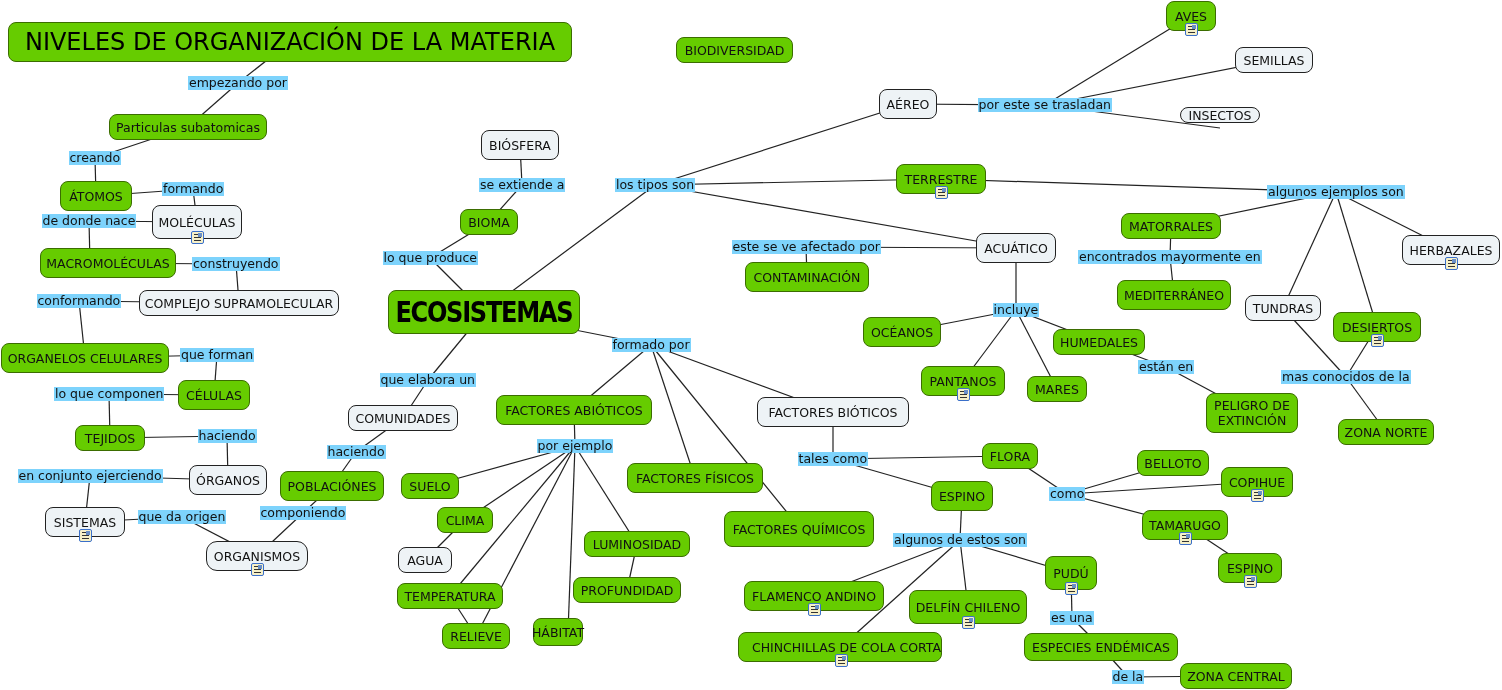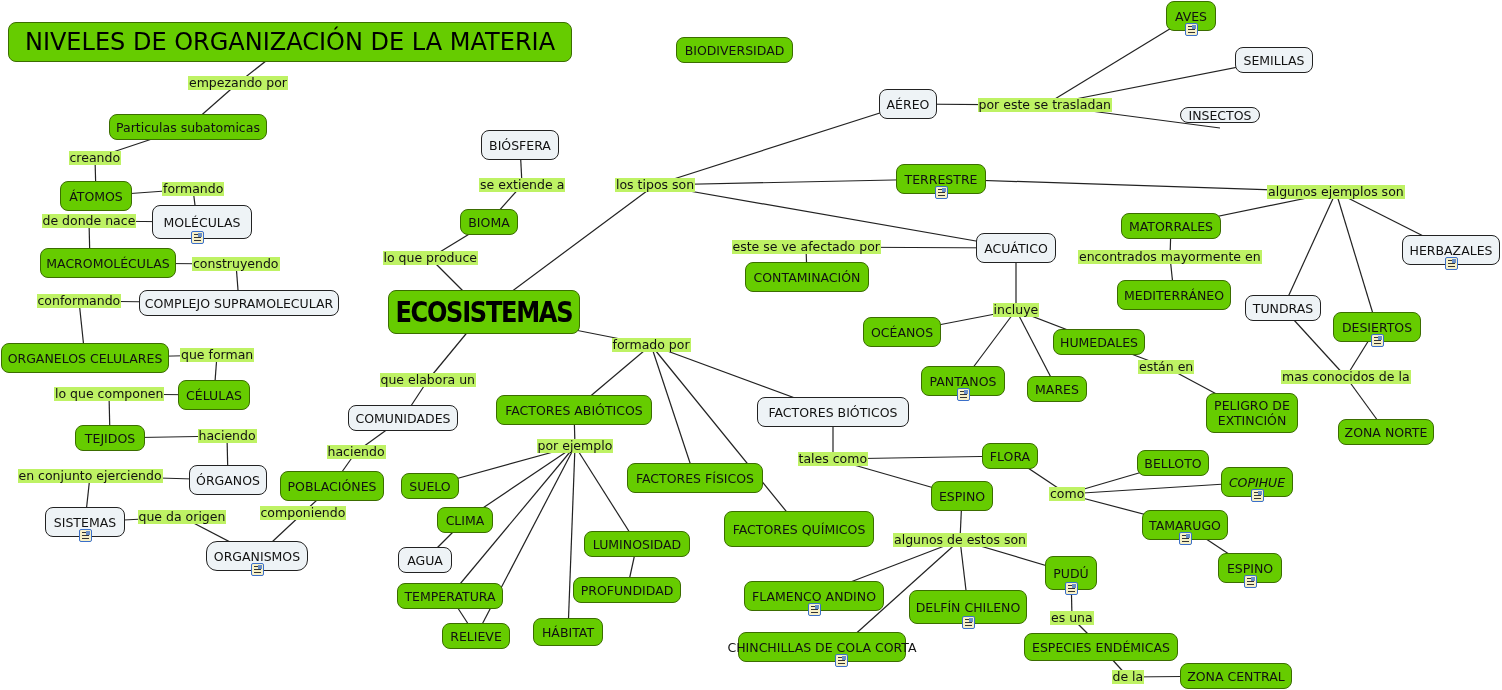--- a/index.html
+++ b/index.html
@@ -9,21 +9,21 @@
   #links line { stroke:#222; stroke-width:1.2; }
   .node { position:absolute; box-sizing:border-box; border-radius:8px;
           border:1px solid #2b3a10; display:flex; flex-direction:column;
           align-items:center; justify-content:center; text-align:center;
           font-size:12.5px; color:#111; line-height:15px; white-space:nowrap; }
   .green { background:#66cc00; border-color:#3b6d00; }
   .white { background:#eef3f6; border-color:#222; }
   .big { font-size:24px; color:#000000; }
   .eco { font-family:"DejaVu Sans", sans-serif; font-weight:bold; font-size:28px;
          letter-spacing:-1.5px; transform:scaleX(0.86); color:#000; }
-  .lbl { position:absolute; font-size:12.5px; color:#111; background:#bef264;
+  .lbl { position:absolute; font-size:12.5px; color:#111; background:#7dd3fc;
          white-space:nowrap; line-height:14px; padding:0 1px; }
   .res { position:absolute; width:13px; height:13px; border:1px solid #3a6fc9;
          border-radius:2px; background:#f6f0c8; box-sizing:border-box; }
   .res::before { content:""; position:absolute; left:2px; top:2px; width:7px; height:1px;
          background:#333; box-shadow:0 3px 0 #333, 0 6px 0 #333; }
   .res::after { content:""; position:absolute; right:1px; top:1px; width:4px; height:4px;
          background:#6a8fc8; }
 </style>
 </head>
 <body>
@@ -124,21 +124,21 @@
 <div id="map">
     <div class="node green big" style="left: 8px; top: 22px; width: 564px; height: 40px;">
       <span>NIVELES DE ORGANIZACIÓN DE LA MATERIA</span>
     </div>
     <div class="node green" style="left: 109px; top: 114px; width: 158px; height: 26px;">
       <span>Particulas subatomicas</span>
     </div>
     <div class="node green" style="left: 60px; top: 181px; width: 72px; height: 30px;">
       <span>ÁTOMOS</span>
     </div>
-    <div class="node white" style="left: 152px; top: 205px; width: 100px; height: 34px;">
+    <div class="node white" style="left: 152px; top: 205px; width: 90px; height: 34px;">
       <span>MOLÉCULAS</span>
     </div>
     <span class="res" style="left: 191px; top: 231px;"></span>
     <div class="node green" style="left: 40px; top: 248px; width: 136px; height: 30px;">
       <span>MACROMOLÉCULAS</span>
     </div>
     <div class="node white" style="left: 139px; top: 290px; width: 200px; height: 26px;">
       <span>COMPLEJO SUPRAMOLECULAR</span>
     </div>
     <div class="node green" style="left: 1px; top: 343px; width: 168px; height: 30px;">
@@ -258,59 +258,59 @@
     </div>
     <div class="node white" style="left: 398px; top: 547px; width: 54px; height: 26px;">
       <span>AGUA</span>
     </div>
     <div class="node green" style="left: 397px; top: 583px; width: 106px; height: 26px;">
       <span>TEMPERATURA</span>
     </div>
     <div class="node green" style="left: 442px; top: 623px; width: 68px; height: 26px;">
       <span>RELIEVE</span>
     </div>
-    <div class="node green" style="left: 533px; top: 618px; width: 70px; height: 28px;">
+    <div class="node green" style="left: 533px; top: 618px; width: 50px; height: 28px;">
       <span>HÁBITAT</span>
     </div>
     <div class="node green" style="left: 584px; top: 531px; width: 106px; height: 26px;">
       <span>LUMINOSIDAD</span>
     </div>
     <div class="node green" style="left: 573px; top: 577px; width: 108px; height: 26px;">
       <span>PROFUNDIDAD</span>
     </div>
     <div class="node green" style="left: 982px; top: 443px; width: 56px; height: 26px;">
       <span>FLORA</span>
     </div>
     <div class="node green" style="left: 931px; top: 481px; width: 62px; height: 30px;">
       <span>ESPINO</span>
     </div>
     <div class="node green" style="left: 1137px; top: 450px; width: 72px; height: 26px;">
       <span>BELLOTO</span>
     </div>
-    <div class="node green" style="left: 1221px; top: 467px; width: 72px; height: 30px; font-style: italic;">
+    <div class="node green" style="left: 1221px; top: 467px; width: 72px; height: 30px;">
       <span>COPIHUE</span>
     </div>
     <span class="res" style="left: 1251px; top: 489px;"></span>
     <div class="node green" style="left: 1142px; top: 510px; width: 86px; height: 30px;">
       <span>TAMARUGO</span>
     </div>
     <span class="res" style="left: 1179px; top: 532px;"></span>
     <div class="node green" style="left: 1218px; top: 553px; width: 64px; height: 30px;">
       <span>ESPINO</span>
     </div>
     <span class="res" style="left: 1244px; top: 575px;"></span>
     <div class="node green" style="left: 744px; top: 581px; width: 140px; height: 30px;">
       <span>FLAMENCO ANDINO</span>
     </div>
     <span class="res" style="left: 808px; top: 603px;"></span>
     <div class="node green" style="left: 909px; top: 590px; width: 118px; height: 34px;">
       <span>DELFÍN CHILENO</span>
     </div>
     <span class="res" style="left: 962px; top: 616px;"></span>
-    <div class="node green" style="left: 738px; top: 632px; width: 168px; height: 30px;">
+    <div class="node green" style="left: 738px; top: 632px; width: 204px; height: 30px; align-items: flex-end;">
       <span>CHINCHILLAS DE COLA CORTA</span>
     </div>
     <span class="res" style="left: 835px; top: 654px;"></span>
     <div class="node green" style="left: 1045px; top: 556px; width: 52px; height: 34px;">
       <span>PUDÚ</span>
     </div>
     <span class="res" style="left: 1065px; top: 582px;"></span>
     <div class="node green" style="left: 1024px; top: 633px; width: 154px; height: 28px;">
       <span>ESPECIES ENDÉMICAS</span>
     </div>

